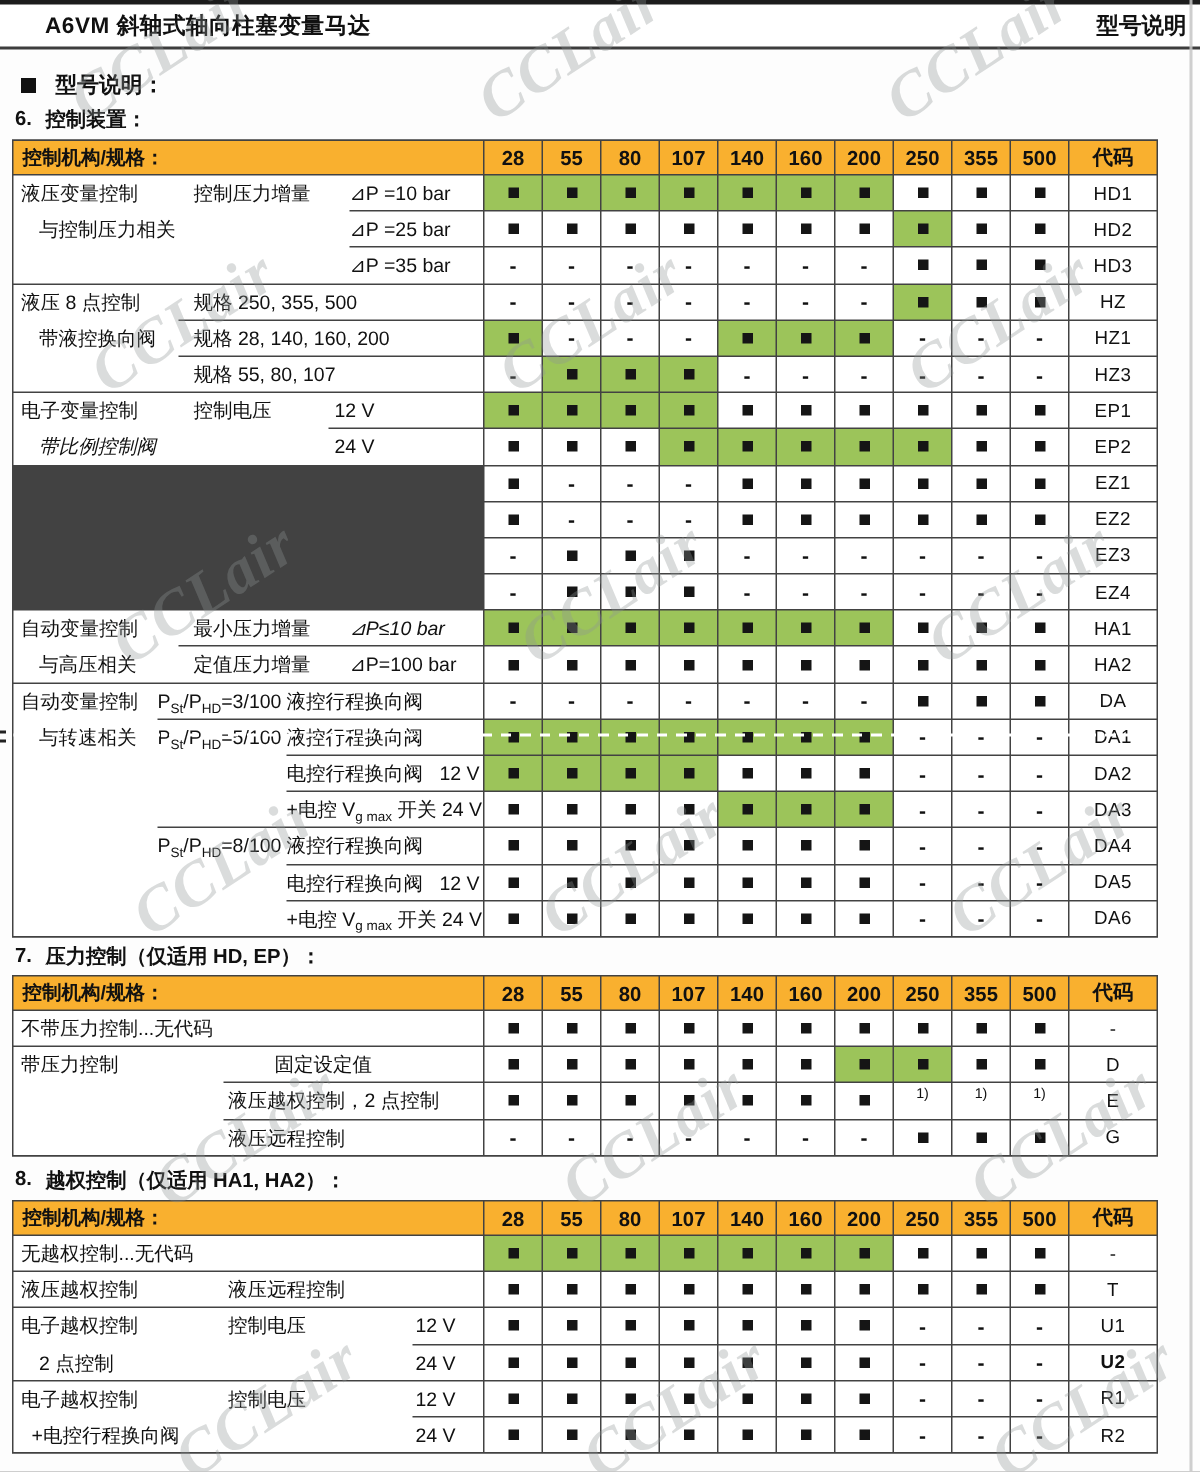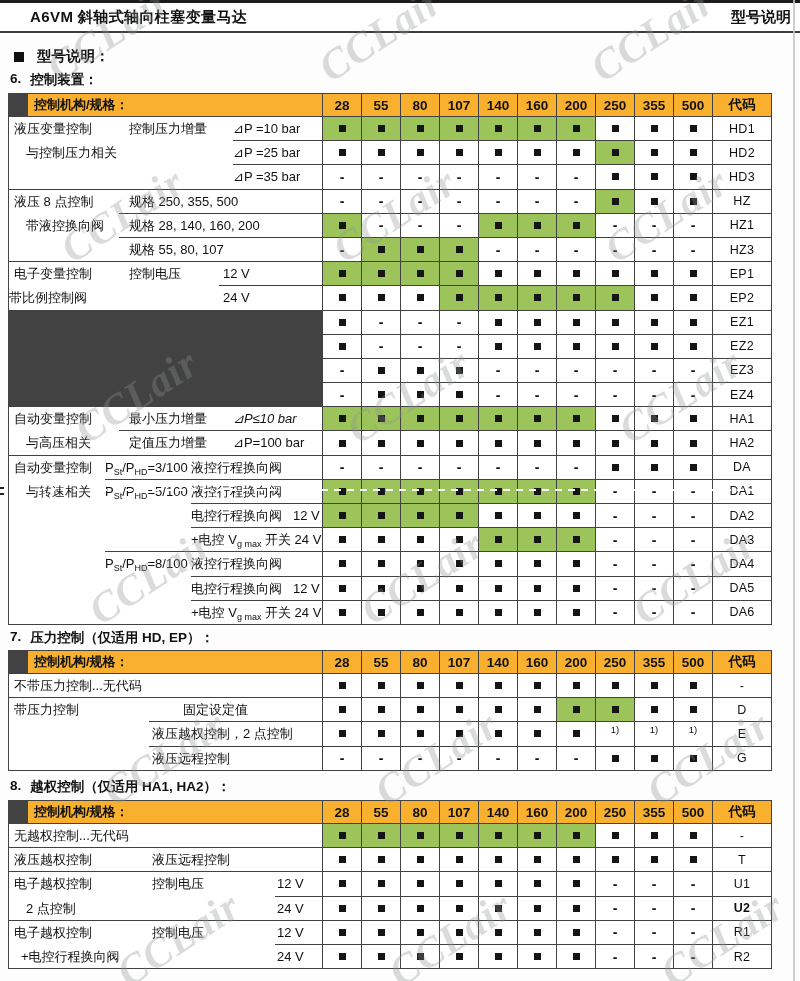--- a/index.html
+++ b/index.html
@@ -13,21 +13,21 @@
   .bullet{position:absolute;left:14px;top:47px;display:flex;align-items:center;gap:13px;
         font-size:14.5px;font-weight:700;}
   .bullet .sq{width:10px;height:10px;background:#111;}
   .heading{position:absolute;left:10px;font-size:13.5px;font-weight:600;display:flex;gap:9px;white-space:nowrap;}
   #h6{top:71px}#h7{top:629px}#h8{top:778px}
   .tbl{position:absolute;left:8px;display:grid;gap:1px;background:#424242;border:1px solid #424242;
         grid-template-columns:313px repeat(10,38px) 58px;}
   #tbl0{top:93px}#tbl1{top:650px}#tbl2{top:800px}
   .hcell{background:#F9B02F;display:flex;align-items:center;justify-content:center;
         font-size:13.5px;font-weight:600;}
-  .hlabel{justify-content:flex-start;padding-left:6px;font-weight:700;font-size:13px;margin-left:19px;}
+  .hlabel{justify-content:flex-start;padding-left:6px;font-weight:700;font-size:13px;}
   .labgroup{background:#fff;position:relative;overflow:hidden;}
   .slot{position:absolute;height:23.2px;line-height:23.2px;white-space:nowrap;font-size:13px;}
   .slot .subt{font-size:9px;position:relative;top:3px;margin-top:20px;}
   .divider{position:absolute;height:1px;background:#424242;right:0;}
   .c{background:#fff;display:flex;align-items:center;justify-content:center;}
   .c.g{background:#9CC45A;}
   .c .sqm{width:7px;height:7px;background:#151515;}
   .c .dash{font-size:14px;font-weight:700;line-height:1;}
   .c.sup{align-items:flex-start;font-size:9.5px;padding-top:2px;}
   .code{background:#fff;display:flex;align-items:center;justify-content:center;
@@ -283,21 +283,21 @@
         <span class="dash">-</span>
       </div>
       <div class="c" style="grid-area: 7 / 11;">
         <span class="dash">-</span>
       </div>
       <div class="code" style="grid-area: 7 / 12;">HZ3</div>
       <div class="labgroup" style="grid-area: 8 / 1 / span 2;">
         <span class="slot" style="left: 5px; top: 0px;">电子变量控制</span>
         <span class="slot" style="left: 120px; top: 0px;">控制电压</span>
         <span class="slot" style="left: 214px; top: 0px;">12 V</span>
-        <span class="slot" style="left: 0; top: 24.2px;">带比例控制阀</span>
+        <span class="slot" style="left: 17px; top: 24.2px; font-style: italic;">带比例控制阀</span>
         <span class="slot" style="left: 214px; top: 24.2px;">24 V</span>
         <div class="divider" style="left: 210px; top: 23.2px;"></div>
       </div>
       <div class="c g" style="grid-area: 8 / 2;">
         <span class="sqm"></span>
       </div>
       <div class="c g" style="grid-area: 8 / 3;">
         <span class="sqm"></span>
       </div>
       <div class="c g" style="grid-area: 8 / 4;">

